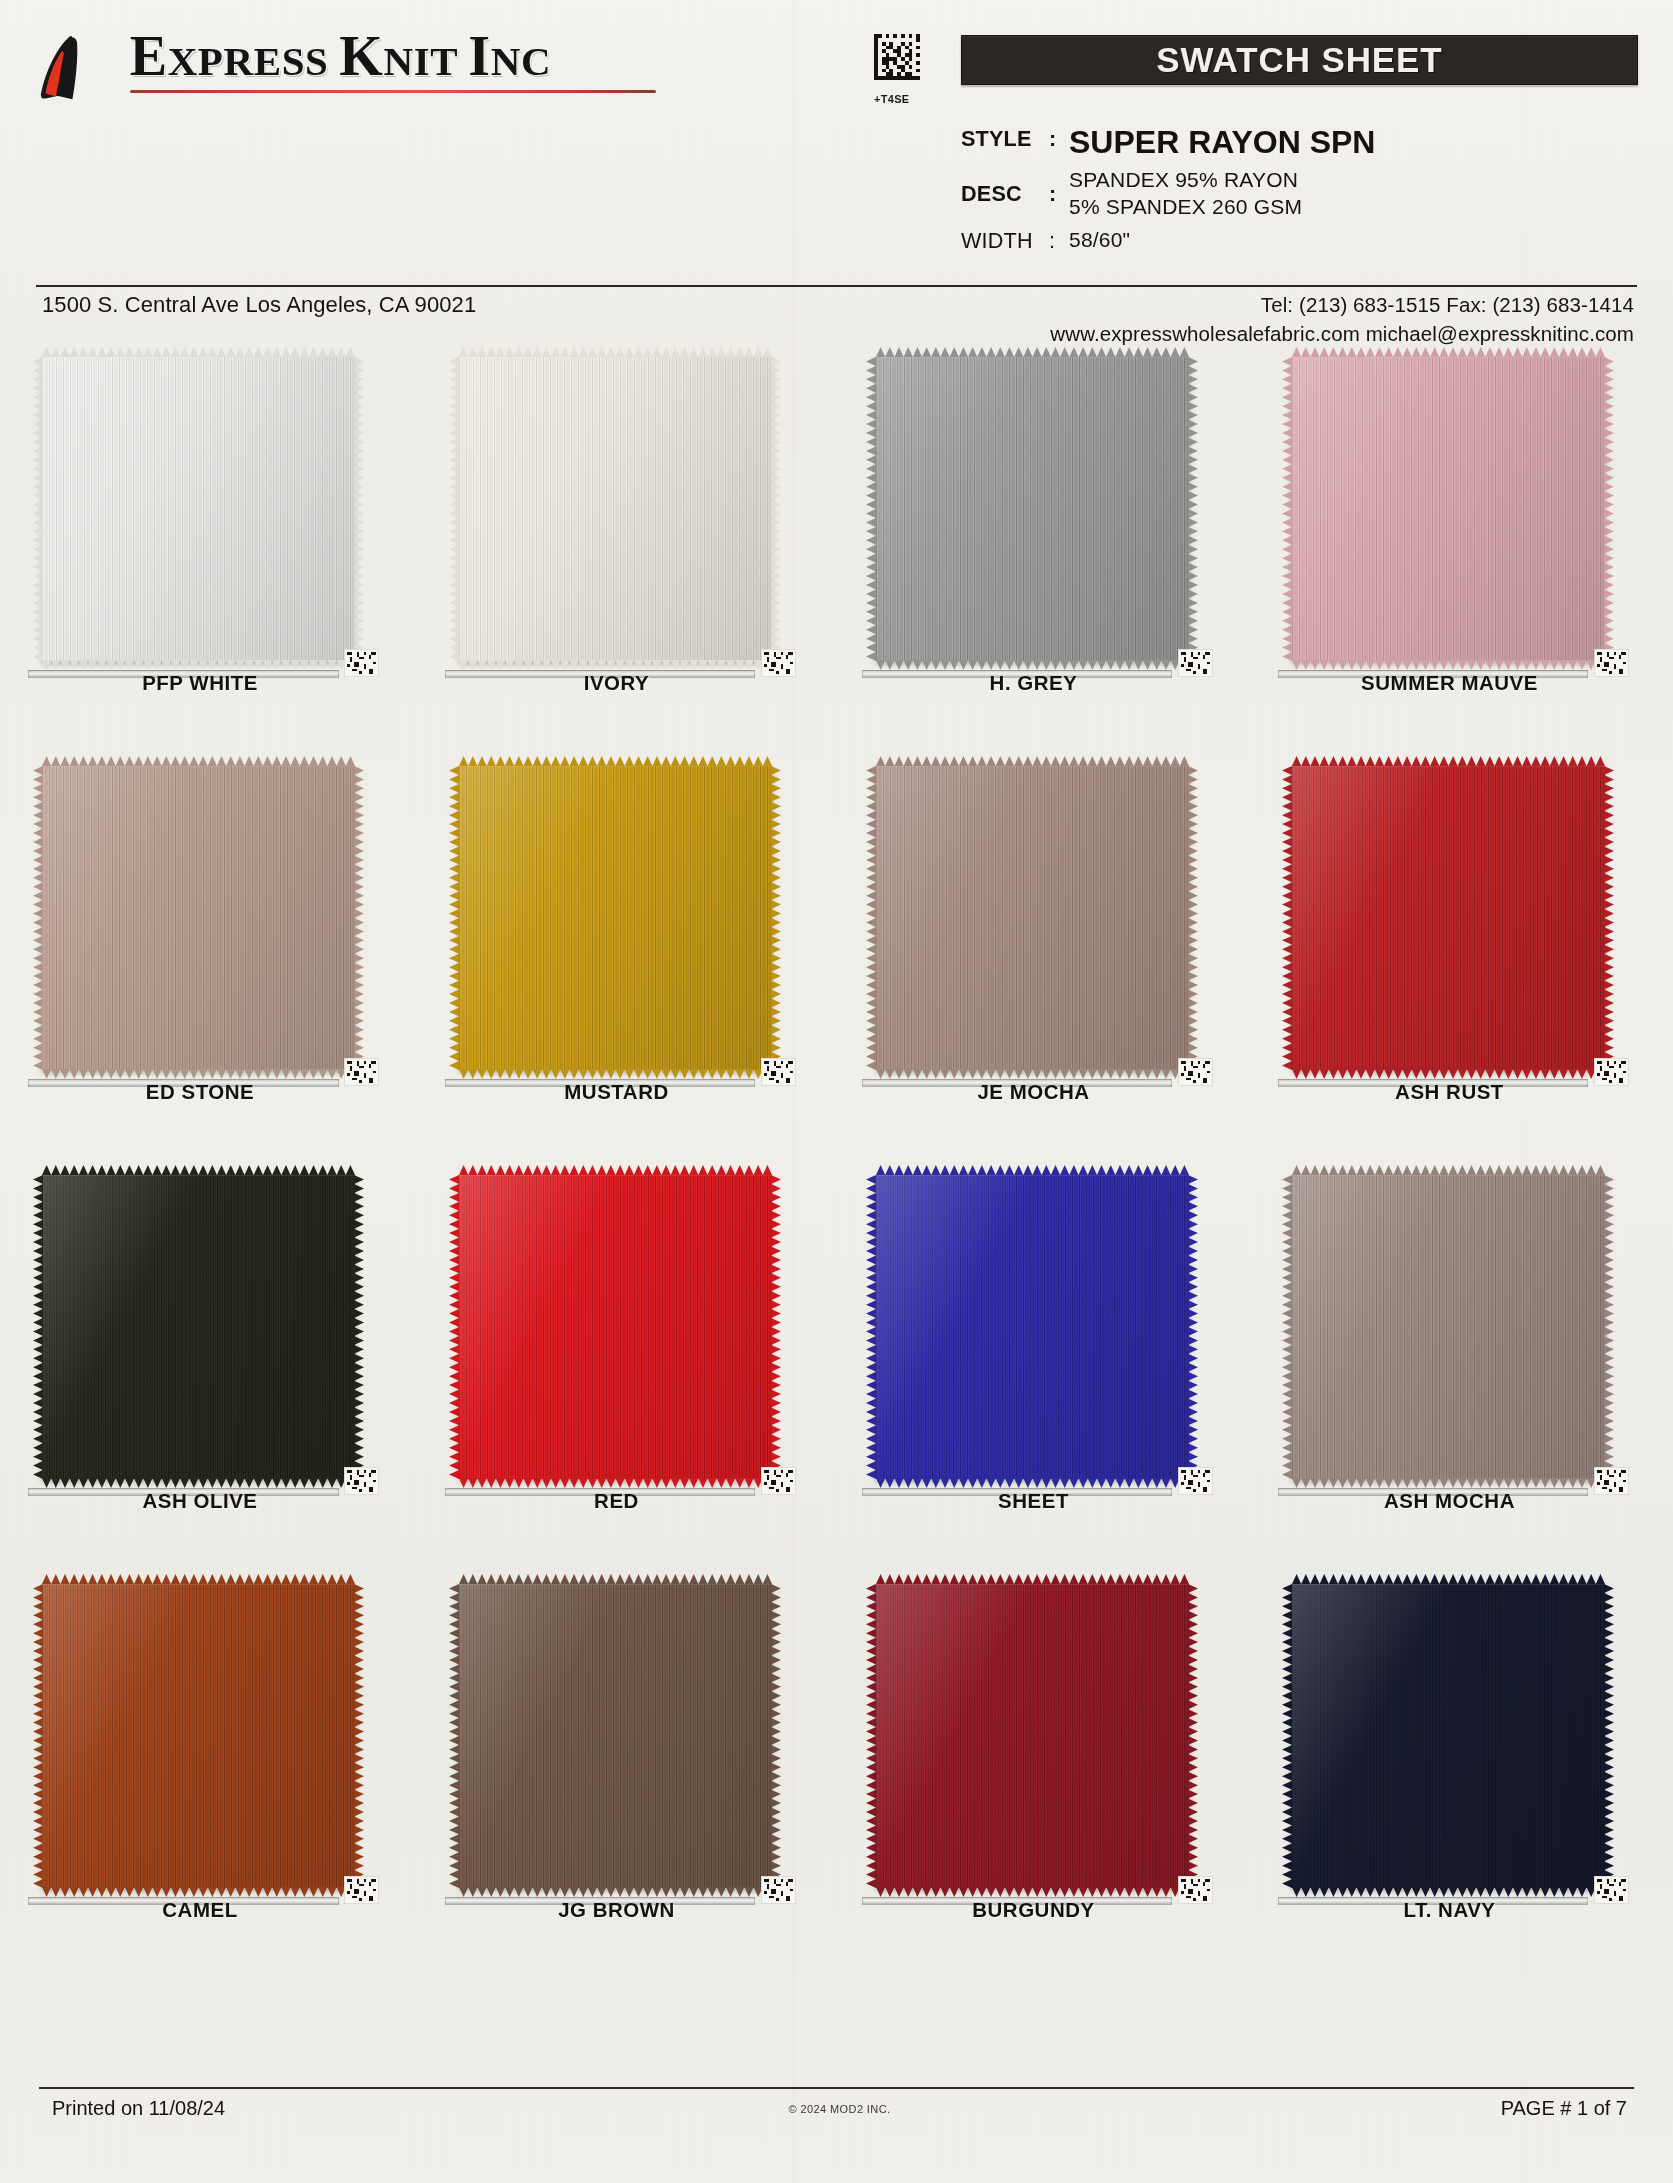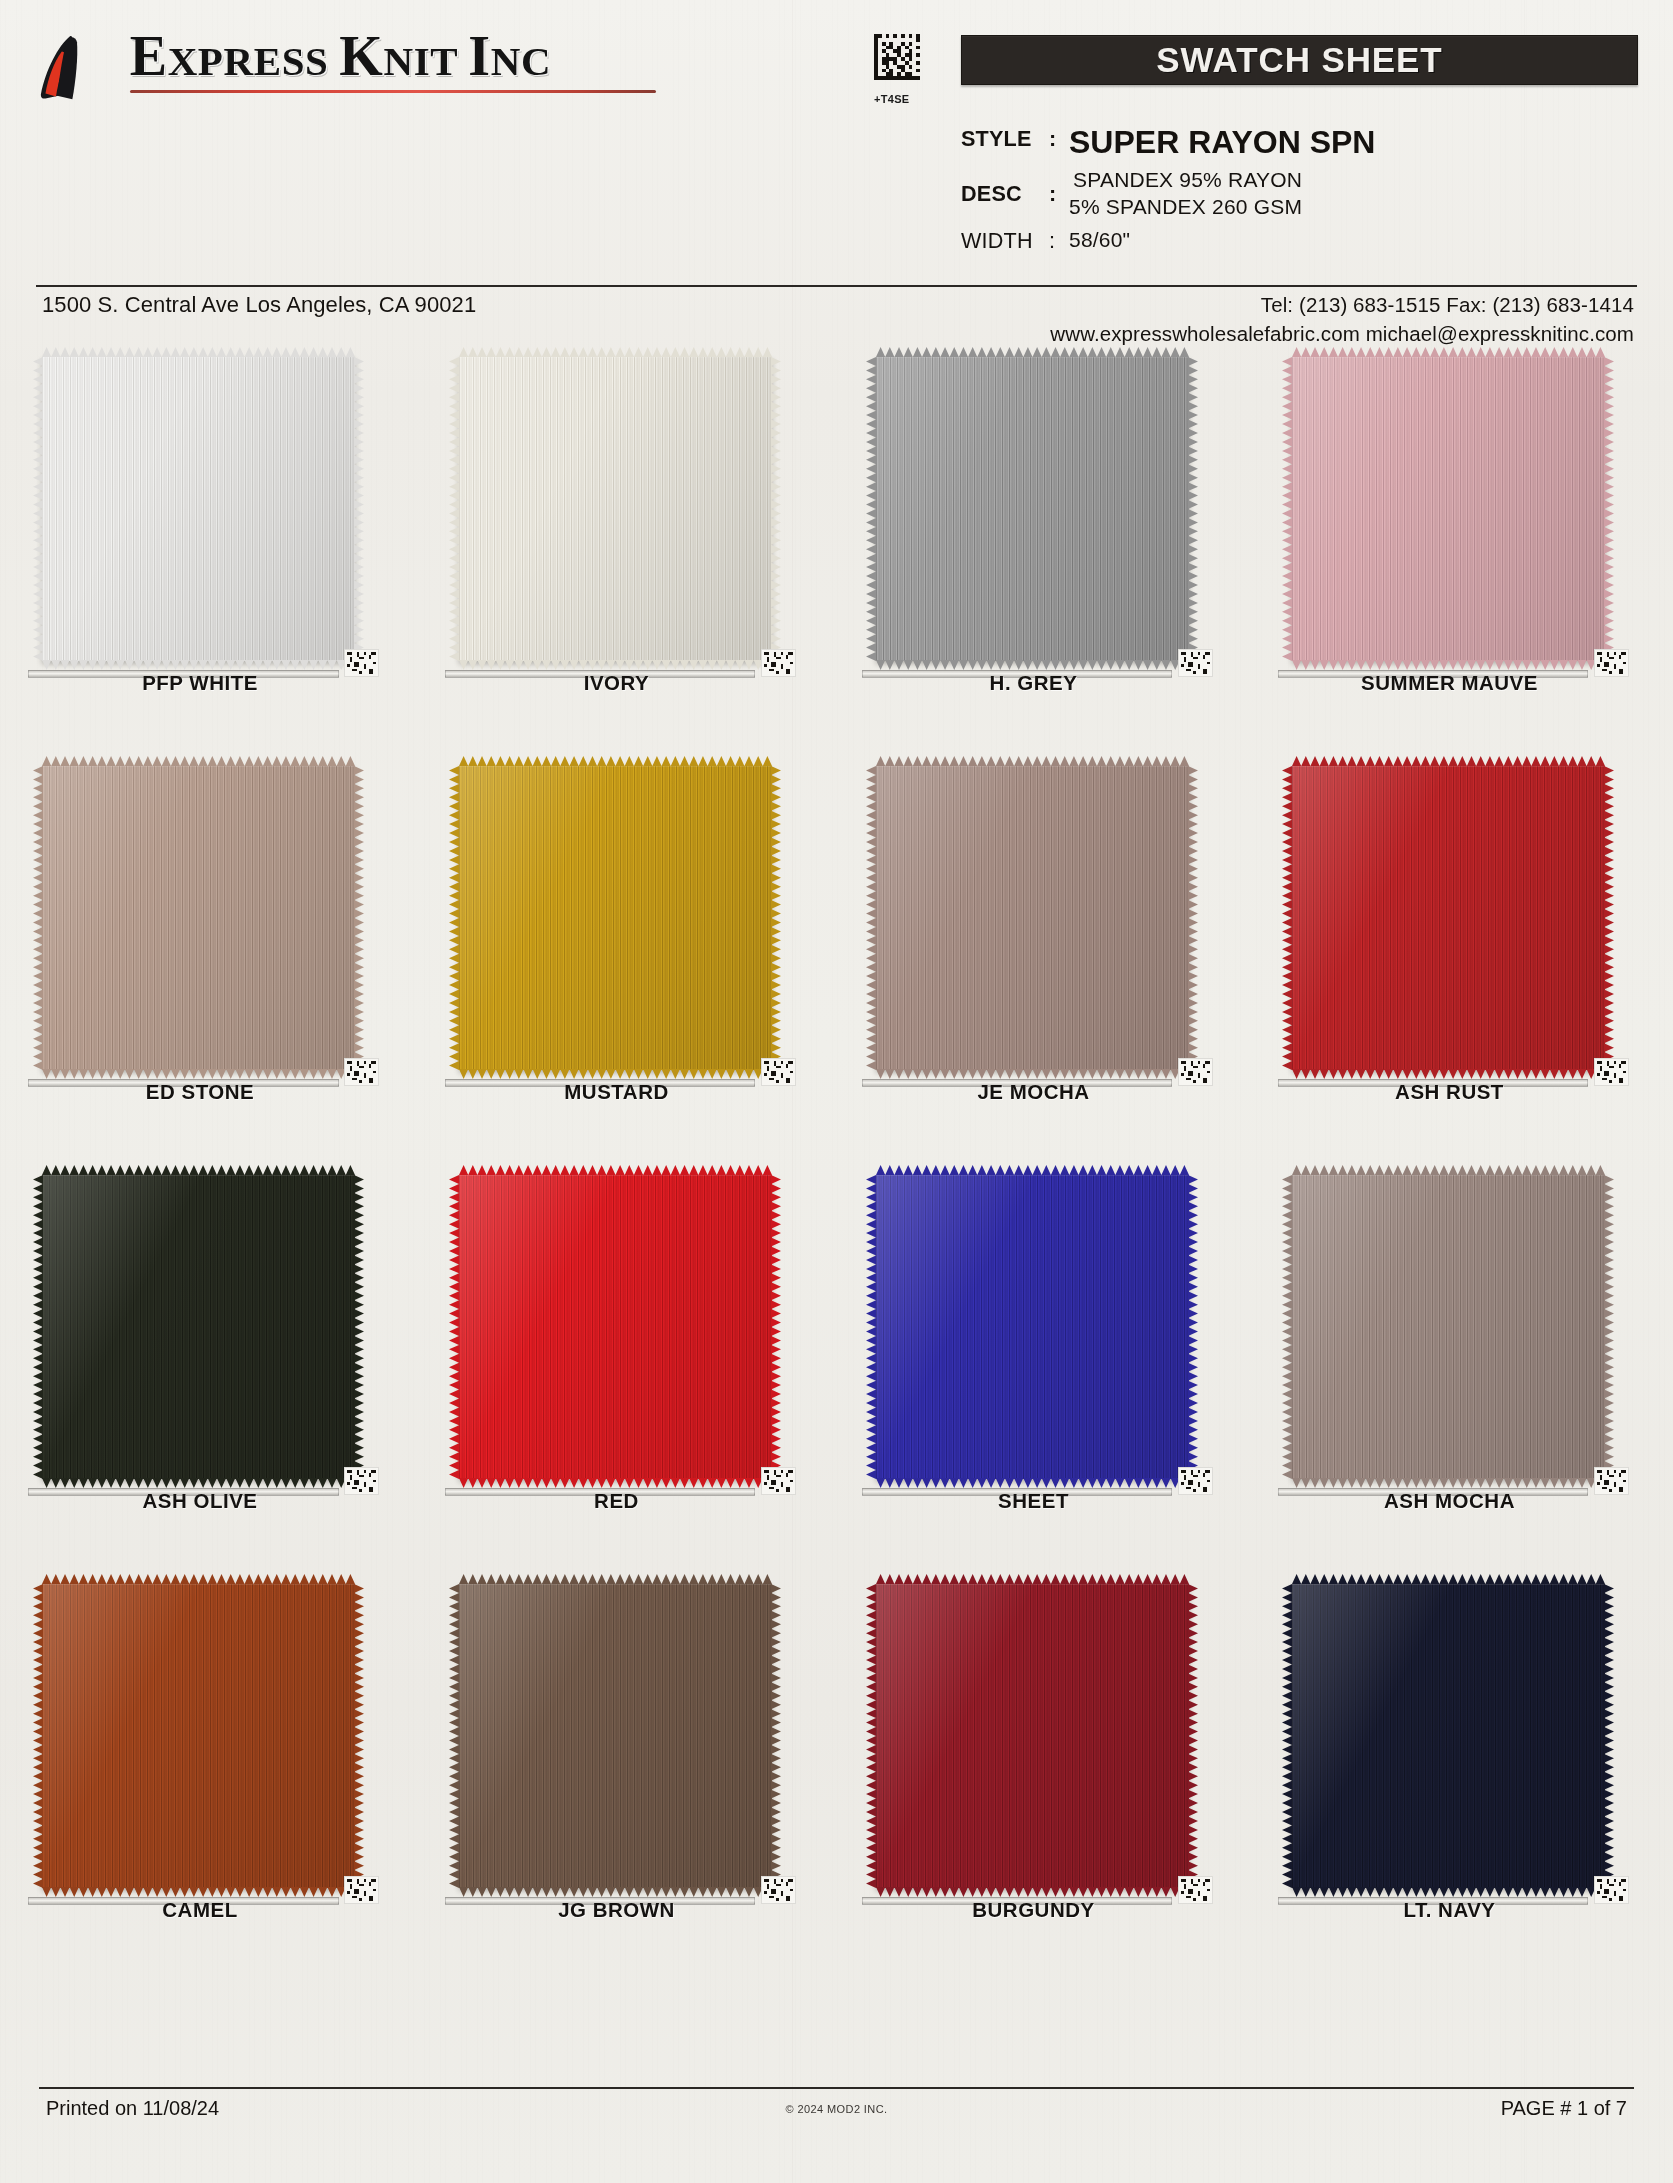--- a/index.html
+++ b/index.html
@@ -61,21 +61,21 @@
     color:#f2f0ec;font-size:35px;font-weight:700;letter-spacing:0.9px;
     text-shadow:1.2px 1.2px 0 rgba(0,0,0,.55);
   }
 
   .spec{position:absolute;left:961px;top:126px;width:701px;}
   .spec-row{display:flex;align-items:flex-start;margin-bottom:4.7px;}
   .spec-key{
     width:88px;font-size:21.6px;font-weight:700;color:#15120f;letter-spacing:0.2px;flex:0 0 auto;
   }
   .spec-colon{width:20px;font-size:21.6px;font-weight:700;flex:0 0 auto;}
-  .spec-val{font-size:24px;font-weight:700;letter-spacing:0.2px;text-align:right;}
+  .spec-val{font-size:24px;font-weight:700;letter-spacing:0.2px;}
   .spec-val.big{font-size:32px;font-weight:700;letter-spacing:0px;line-height:1.02;}
   .spec-val.small{font-size:21px;font-weight:400;line-height:1.28;}
   .spec-row.desc .spec-key,.spec-row.desc .spec-colon{align-self:center;}
   .spec-val.width-v{font-size:21px;font-weight:400;}
   .spec-row.width .spec-key{font-weight:400;}
   .spec-row.width .spec-colon{font-weight:400;}
 
   .addr-rule{position:absolute;left:36px;right:36px;top:285px;height:1.8px;background:#2a2724;}
   .addr{position:absolute;left:42px;top:292px;font-size:22px;font-weight:400;letter-spacing:0.1px;}
   .contact{position:absolute;right:39px;top:290px;text-align:right;line-height:1.42;}
@@ -121,21 +121,21 @@
   }
   .tag svg{display:block;}
   .tagbar{
     position:absolute;height:5.8px;left:3.5px;right:37px;bottom:9.4px;
     background:linear-gradient(180deg,#cfcdc8,#f4f3ef 45%,#b9b7b2);
     border:0.6px solid rgba(0,0,0,.18);
   }
 
   
   .foot-rule{position:absolute;left:39px;right:39px;bottom:94px;height:2.3px;background:#2a2724;}
-  .foot{position:absolute;left:0;right:0;bottom:56px;height:30px;}
+  .foot{position:absolute;left:6px;right:0;bottom:56px;height:30px;}
   .foot-left{position:absolute;left:46px;top:0;font-size:20px;}
   .foot-center{position:absolute;left:50%;transform:translateX(-50%);top:5.8px;font-size:11px;letter-spacing:0.4px;color:#3a3733;}
   .foot-right{position:absolute;right:46px;top:0;font-size:20px;}
 </style>
 </head>
 <body>
 
 <div class="paper"></div>
 <div class="vstreak" style="left:792px;opacity:.5;"></div>
 <div class="vstreak" style="left:1524px;opacity:.35;"></div>

